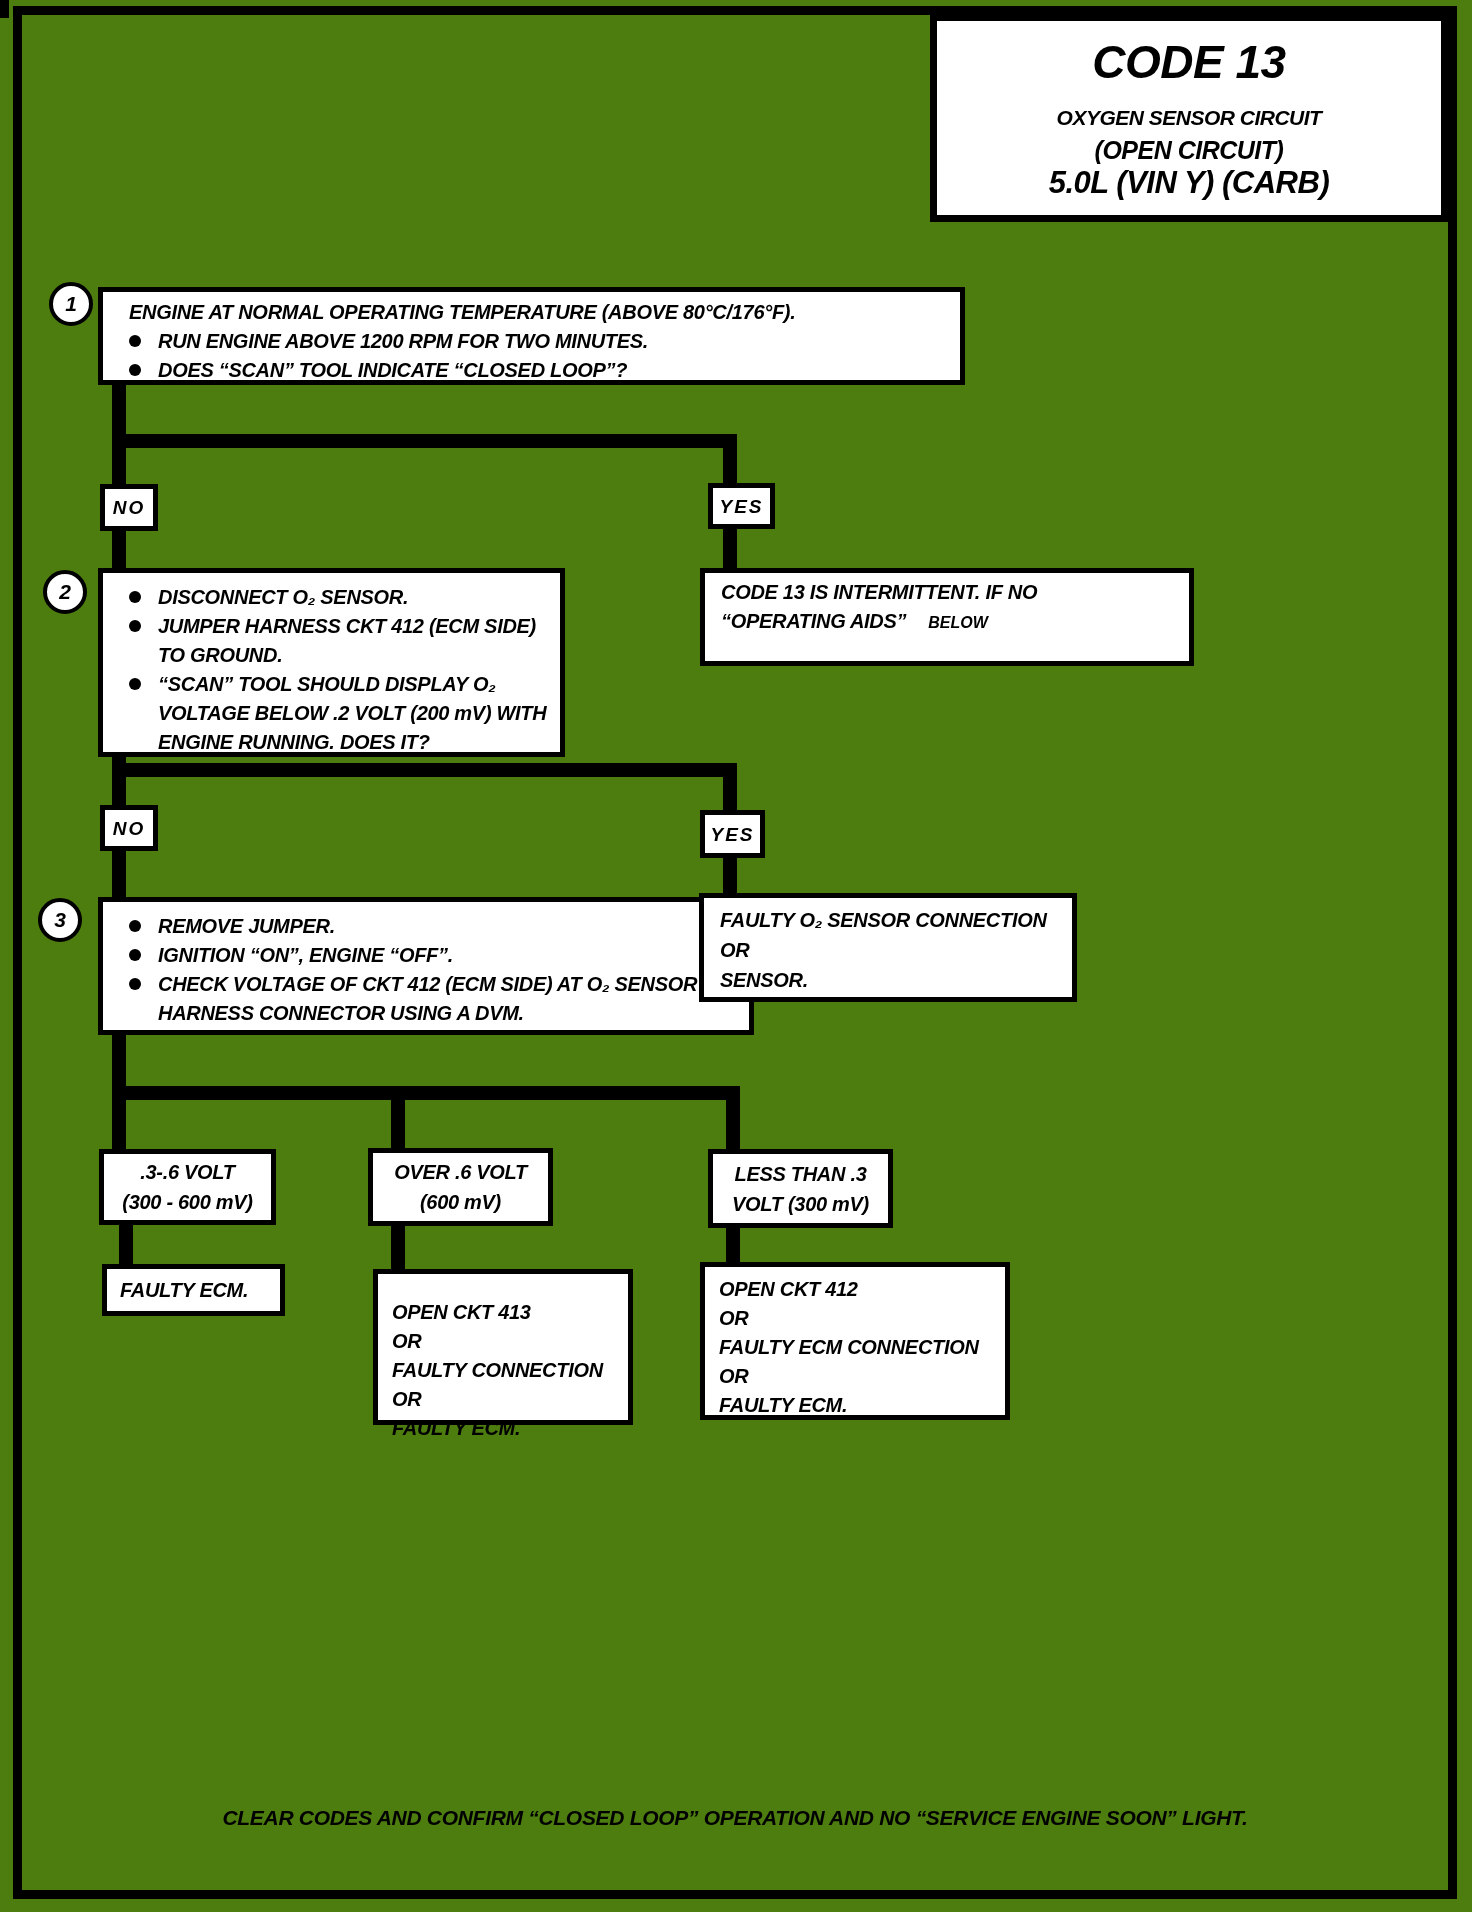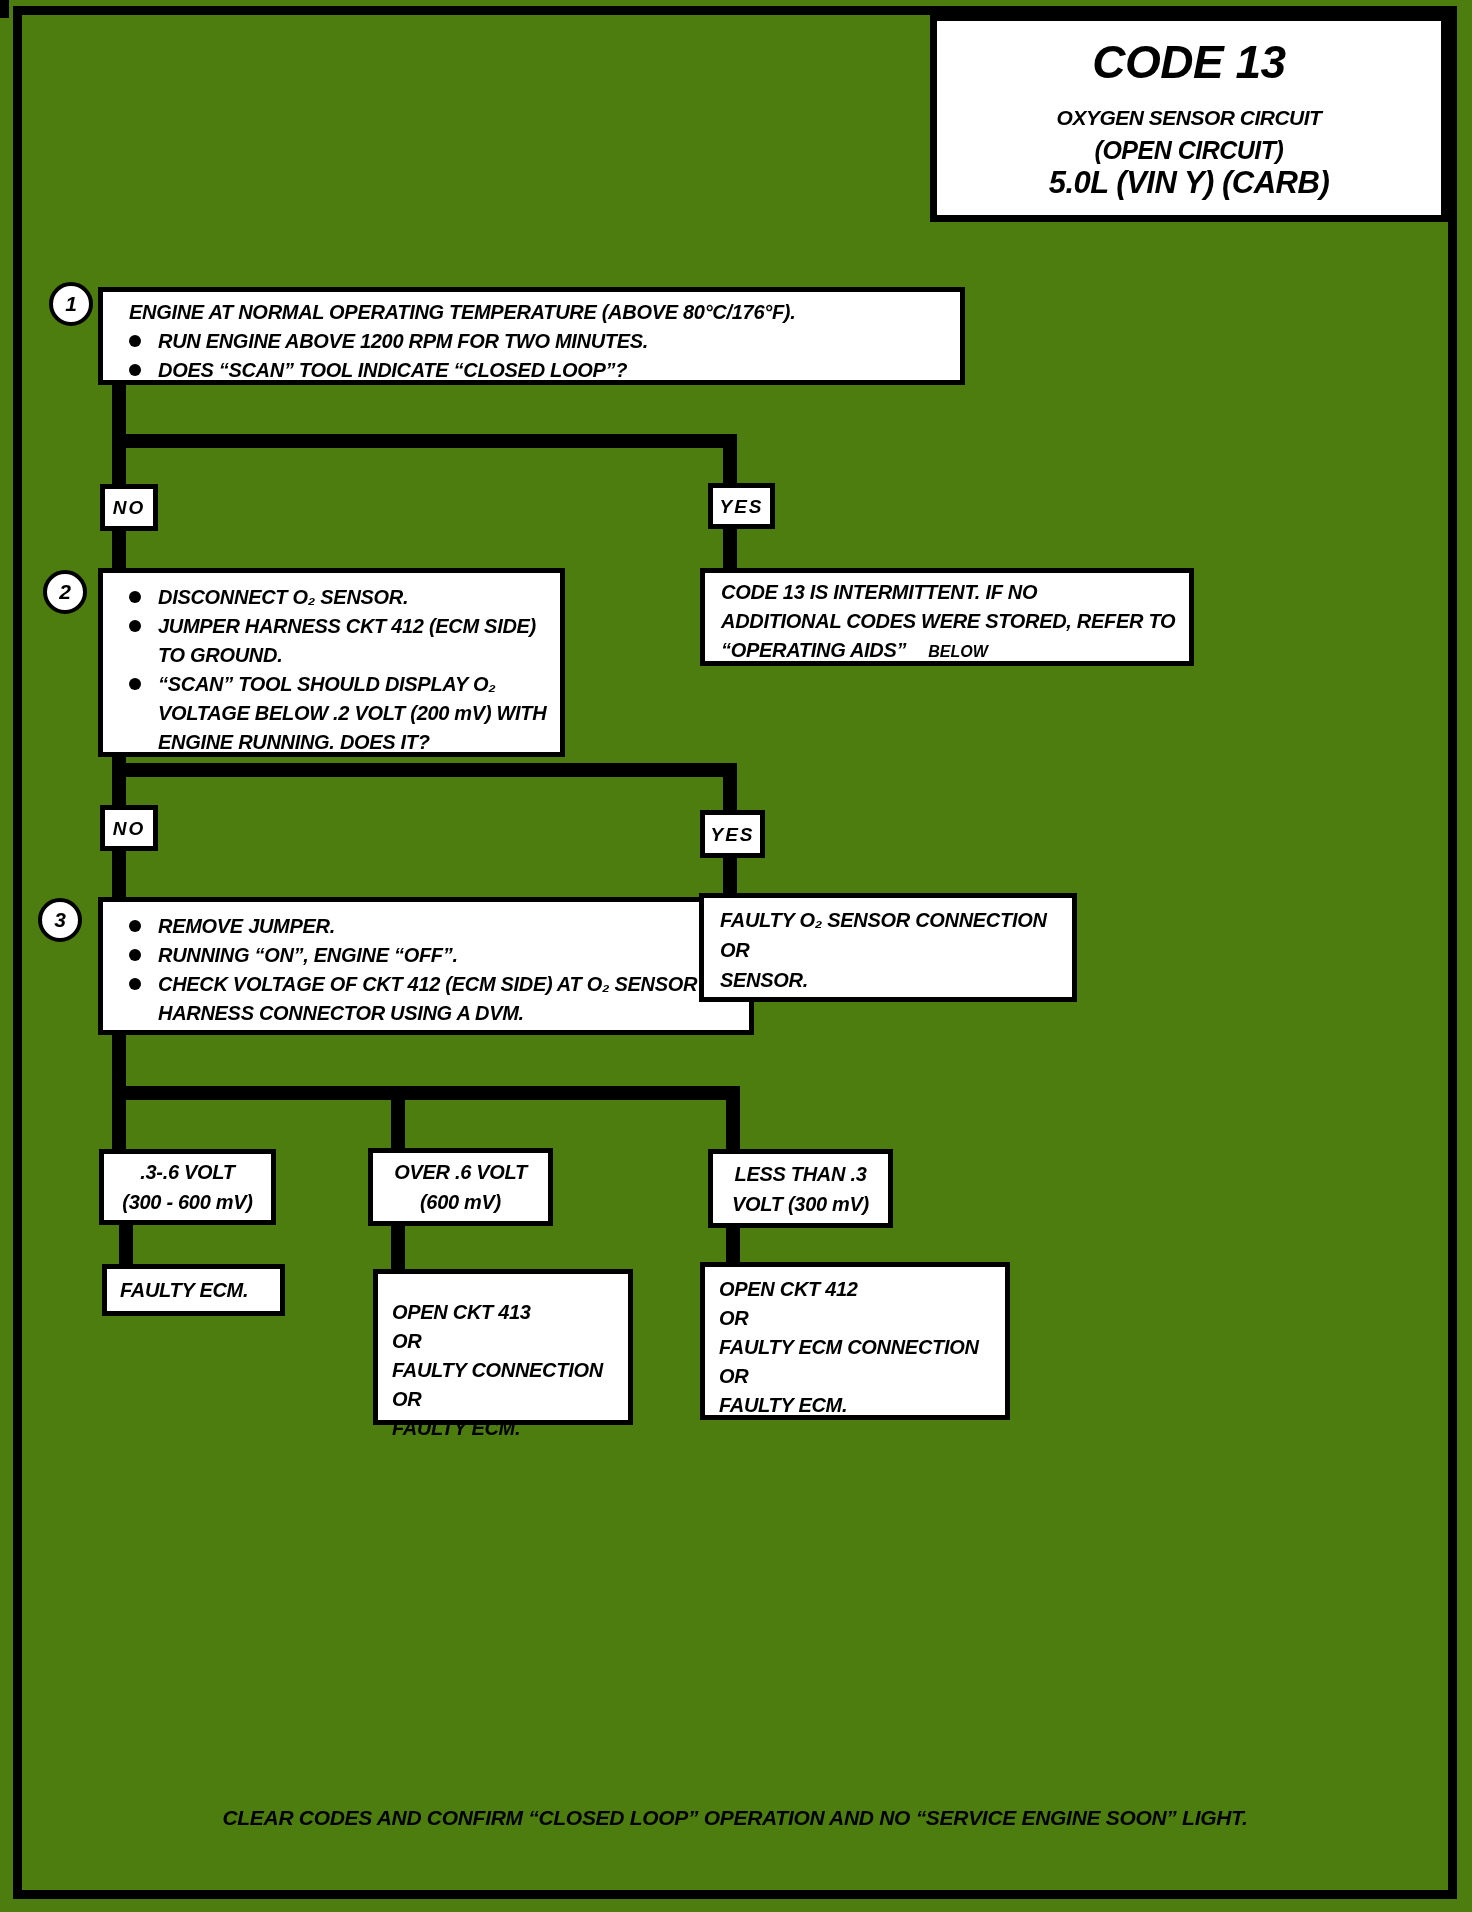--- a/index.html
+++ b/index.html
@@ -125,21 +125,20 @@
     </div>
     <div class="brow">
       <span class="bullet-dot"></span>
       <span class="btext">“SCAN” TOOL SHOULD DISPLAY O₂ VOLTAGE BELOW .2  VOLT (200 mV) WITH ENGINE RUNNING. DOES IT?</span>
     </div>
   </div>
 
   <div class="fbox lines-pad" style="left:700px; top:568px; width:494px; height:98px;">
     <div>
         <div>CODE 13 IS INTERMITTENT.  IF NO</div>
-        <div>ADDITIONAL CODES WERE STORED, REFER TO</div>
       </div>
     <div class="line3">
       <span>“OPERATING AIDS”</span>
       <span class="below-suffix">BELOW</span>
     </div>
   </div>
 
   <div class="fbox lbl" style="left:100px; top:805px; width:58px; height:46px;">
     <span>NO</span>
   </div>
@@ -150,21 +149,21 @@
   <div class="numcircle" style="left:38px; top:898px;">
     <span>3</span>
   </div>
   <div class="fbox step-pad" style="left:98px; top:897px; width:656px; height:138px; padding-top:10px;">
     <div class="brow">
       <span class="bullet-dot"></span>
       <span class="btext">REMOVE JUMPER.</span>
     </div>
     <div class="brow">
       <span class="bullet-dot"></span>
-      <span class="btext">RUNNING “ON”,  ENGINE  “OFF”.</span>
+      <span class="btext">IGNITION “ON”,  ENGINE  “OFF”.</span>
     </div>
     <div class="brow">
       <span class="bullet-dot"></span>
       <span class="btext">CHECK VOLTAGE OF CKT 412 (ECM SIDE) AT O₂ SENSOR HARNESS CONNECTOR USING A DVM.</span>
     </div>
   </div>
 
   <div class="fbox lines-pad" style="left:699px; top:893px; width:378px; height:109px; line-height:30px; padding-top:7px;">
     <div>
         <div>FAULTY O₂ SENSOR CONNECTION</div>

